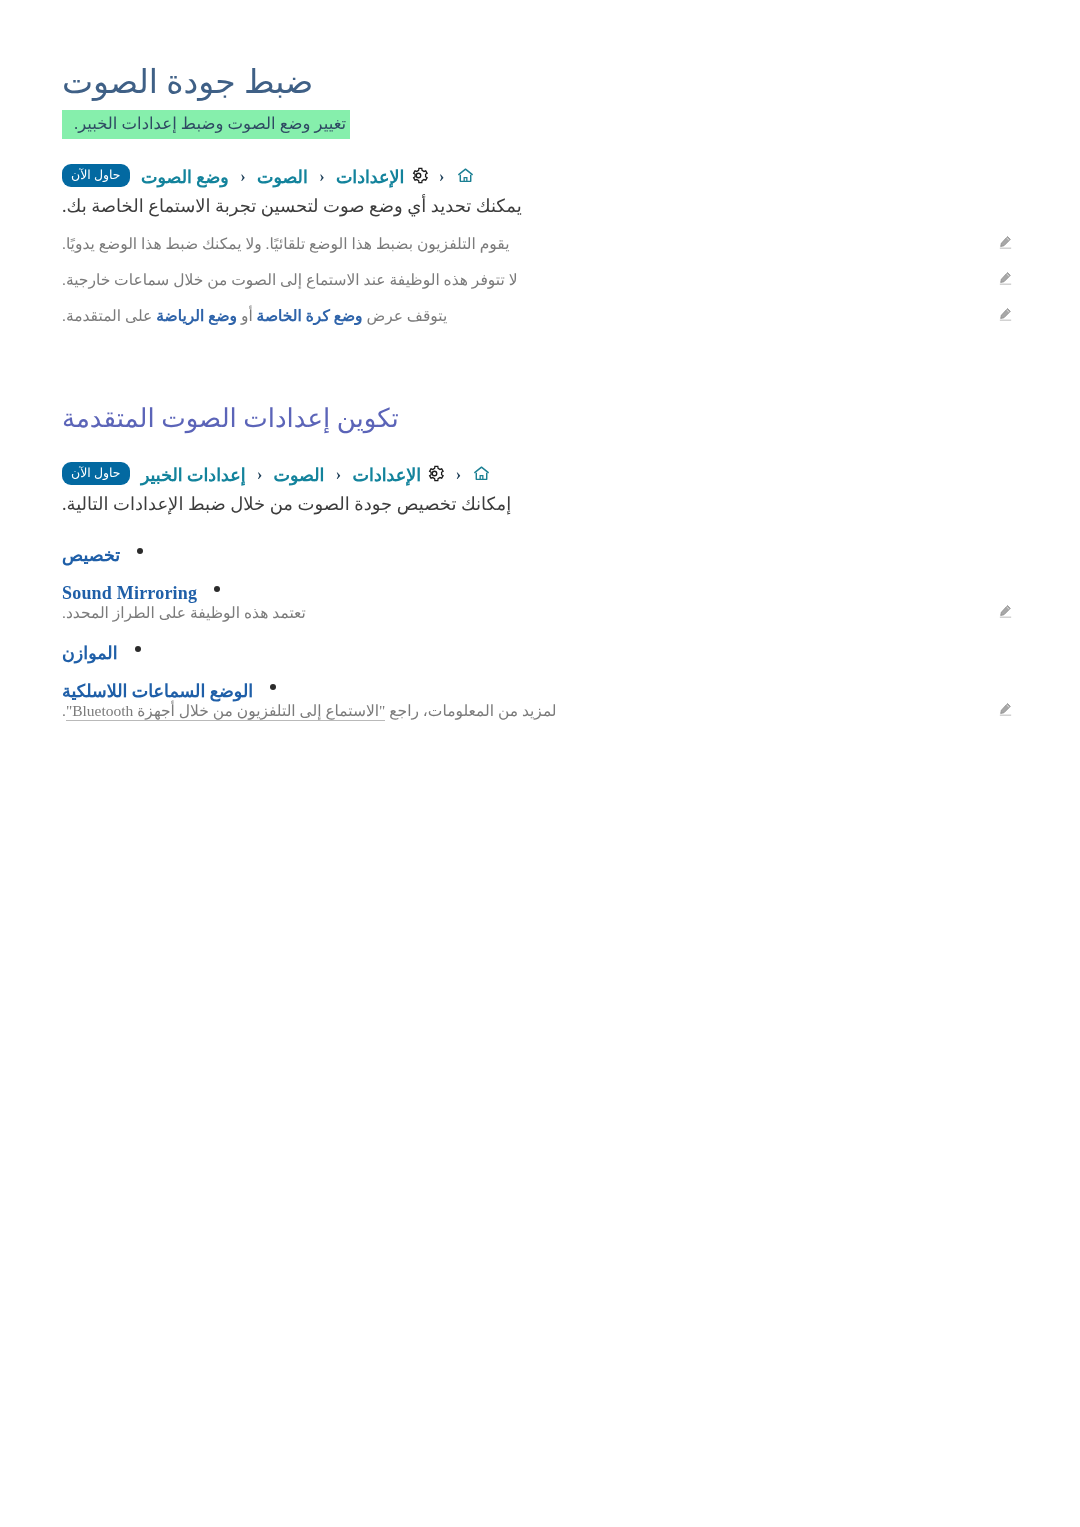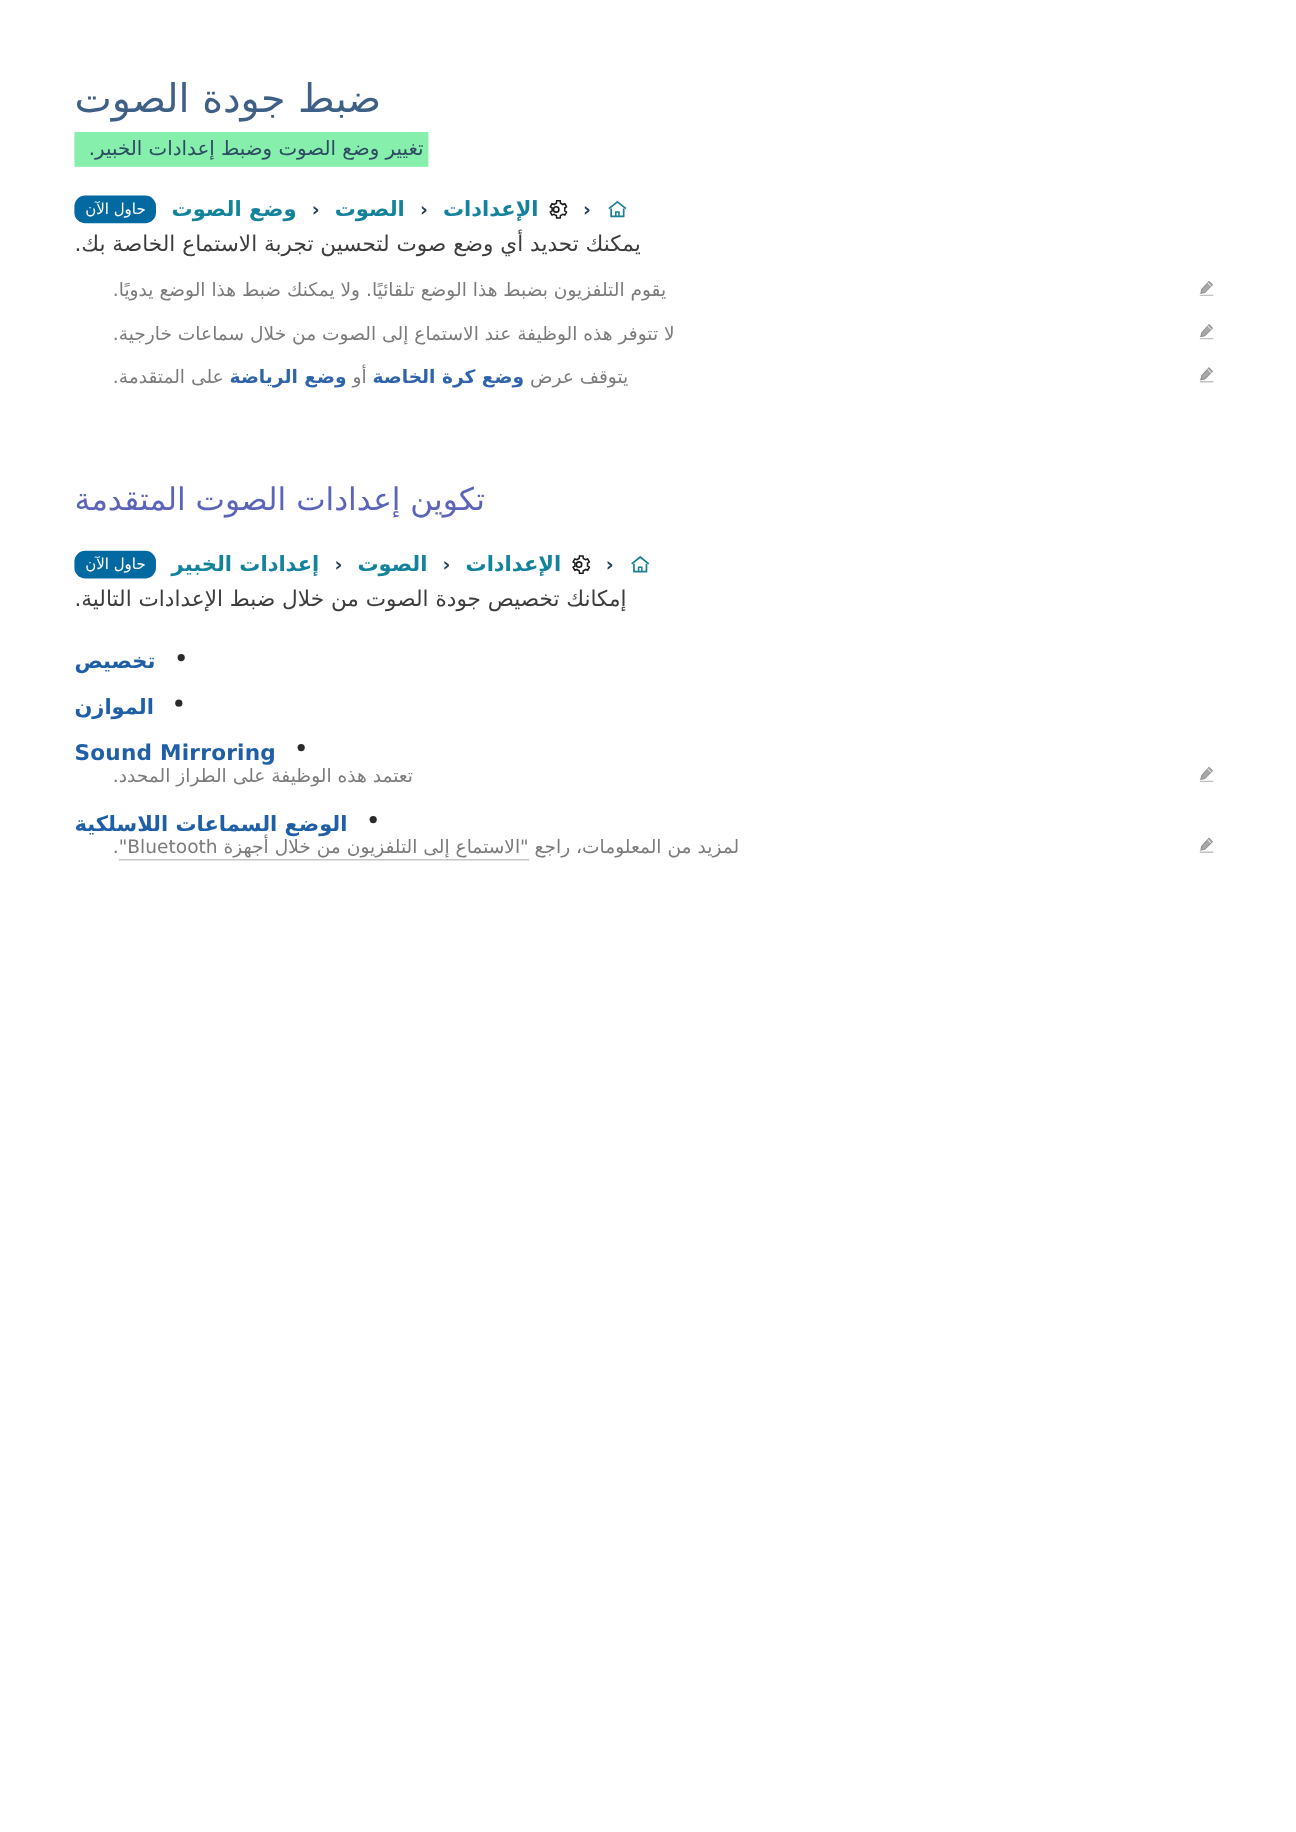--- a/index.html
+++ b/index.html
@@ -14,20 +14,21 @@
     color: #3b3b3b;
     direction: rtl;
     overflow: hidden;
   }
   .page {
     position: relative;
     width: 1080px;
     height: 1326px;
     box-sizing: border-box;
     padding: 60px 62px 0 62px;
+    font-family: Liberation Serif, serif;
   }
 
   
   .doc-title {
     text-align: left;
     font-size: 33px;
     font-weight: 400;
     color: #3f6086;
     letter-spacing: 0px;
     line-height: 44px;
@@ -114,21 +115,20 @@
   }
 
   
   .note {
     display: flex;
     flex-direction: row;
     align-items: flex-start;
     justify-content: flex-start;
     margin-top: 10px;
     direction: rtl;
-    margin-left: 32px;
   }
   .note .pencil {
     flex: 0 0 auto;
     width: 26px;
     margin-left: 0px;
     margin-right: 0px;
     padding-top: 3px;
     display: flex;
     justify-content: center;
   }
@@ -296,26 +296,20 @@
     </span>
   </div>
 
   <div class="body-line">إمكانك تخصيص جودة الصوت من خلال ضبط الإعدادات التالية.</div>
 
   <ul class="bullets">
     <li>
       <span class="row">
         <span class="dot"></span>
         <span class="bullet-label">تخصيص</span>
-      </span>
-    </li>
-    <li>
-      <span class="row">
-        <span class="dot"></span>
-        <span class="bullet-label">الموازن</span>
       </span>
     </li>
     <li>
       <span class="row">
         <span class="dot"></span>
         <span class="bullet-label latin">Sound Mirroring</span>
       </span>
       <div class="note sub-note">
         <div class="pencil">
           <svg class="pencil-svg" viewBox="0 0 24 24">
@@ -325,20 +319,26 @@
           </svg>
         </div>
         <div class="note-text">
           <span>تعتمد هذه الوظيفة على الطراز المحدد.</span>
         </div>
       </div>
     </li>
     <li>
       <span class="row">
         <span class="dot"></span>
+        <span class="bullet-label">الموازن</span>
+      </span>
+    </li>
+    <li>
+      <span class="row">
+        <span class="dot"></span>
         <span class="bullet-label">الوضع السماعات اللاسلكية</span>
       </span>
       <div class="note sub-note">
         <div class="pencil">
           <svg class="pencil-svg" viewBox="0 0 24 24">
             <path d="M4 20h16" stroke="#c2c2c2" stroke-width="1.6"></path>
             <path d="M14.8 3.6l4 4-9 9-4.6 1 1-4.6z" fill="#a8a8a8" stroke="#8f8f8f" stroke-width="1.2"></path>
             <path d="M13.3 5.1l4 4" stroke="#e4e4e4" stroke-width="1.2"></path>
           </svg>
         </div>

